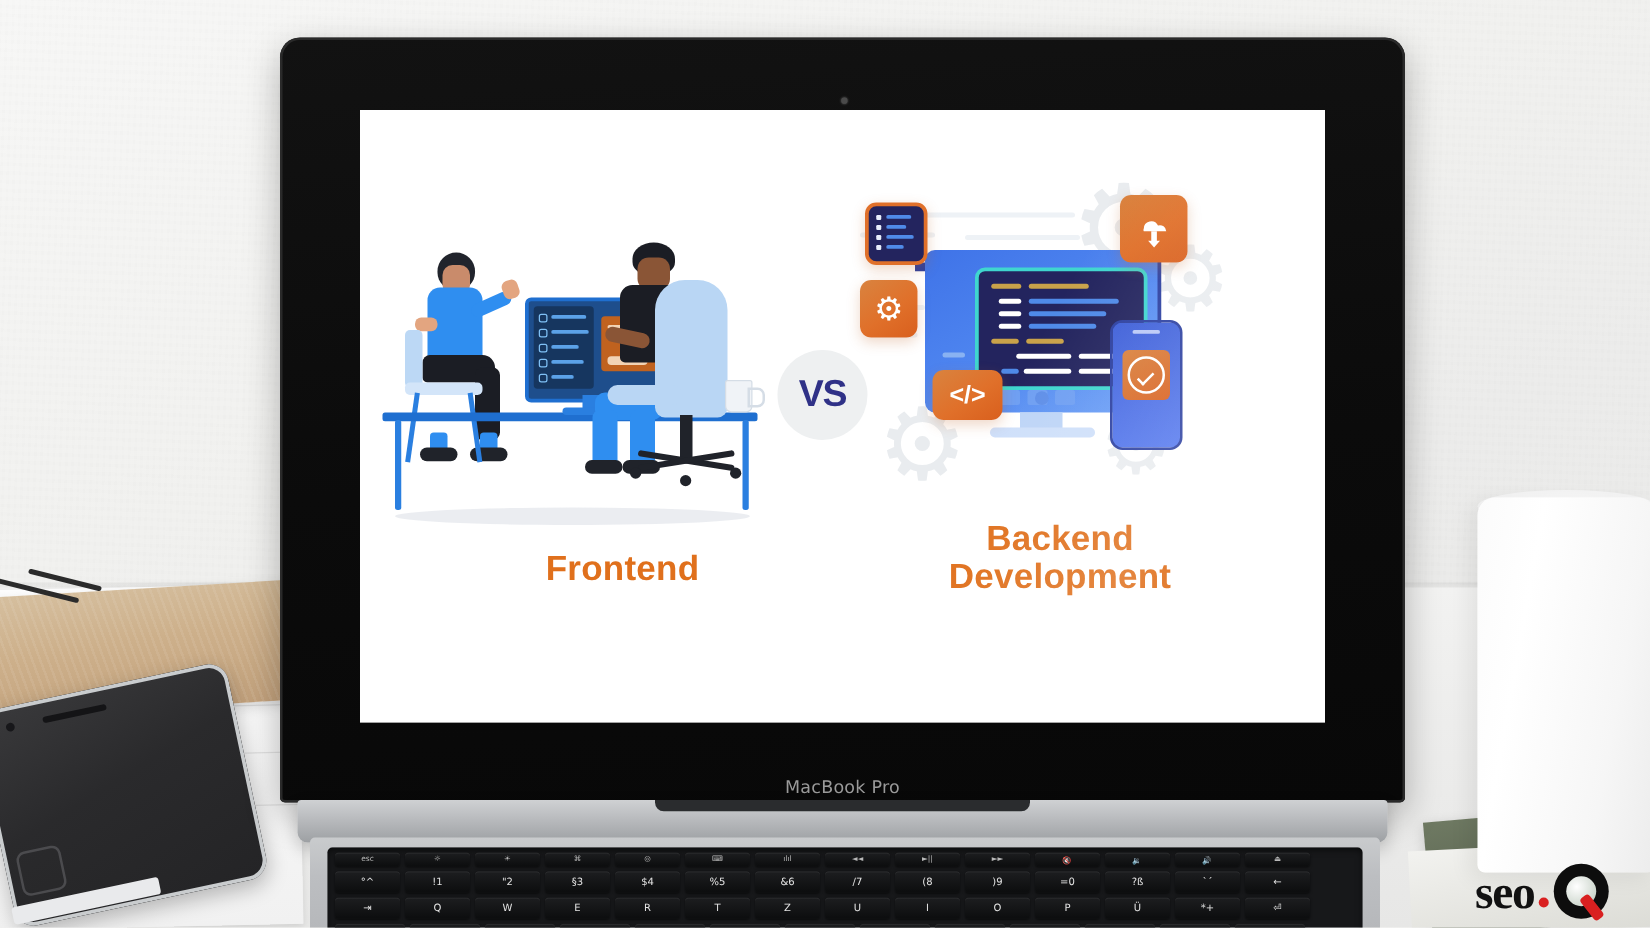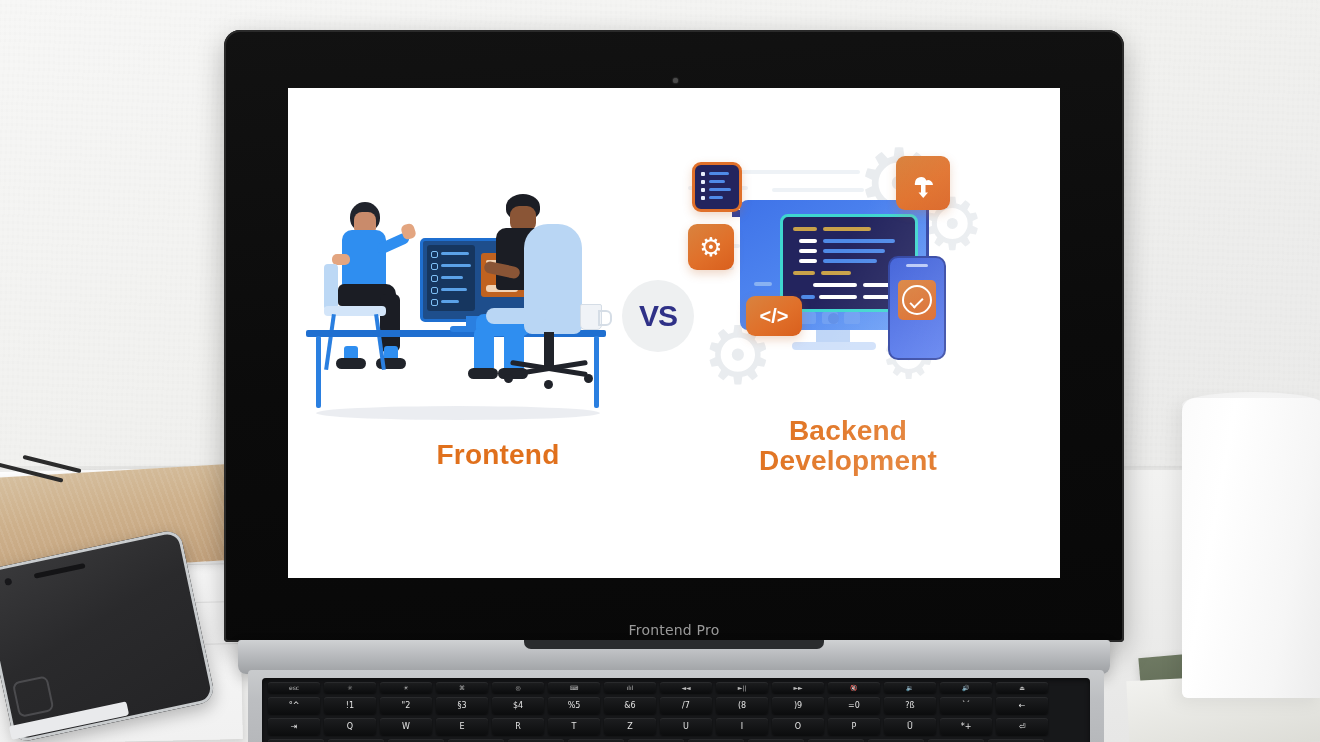--- a/index.html
+++ b/index.html
@@ -197,21 +197,21 @@
 
   <div class="mags"></div>
   <div class="mags2"></div>
   <div class="candle-top"></div>
   <div class="candle"></div>
 
   <div class="laptop">
     <div class="lid-rim"></div>
     <div class="lid">
       <div class="webcam"></div>
-      <div class="bezel-name">Frontend Pro</div>
+      <div class="bezel-name">MacBook Pro</div>
 
       <div class="screen">
         <div class="slide">
 
           <div class="illus-left">
             <div class="shadow-ell" style="left:18px;top:238px;width:284px;height:14px;"></div>
 
             <div class="person">
               <div style="position:absolute;left:52px;top:34px;width:30px;height:30px;background:#21242c;border-radius:50% 50% 46% 46%;"></div>
               <div style="position:absolute;left:56px;top:44px;width:22px;height:24px;background:#c98b6b;border-radius:8px;"></div>
@@ -439,14 +439,23 @@
           <div class="key " style="width: 56px; height: 17px;">J</div>
           <div class="key " style="width: 56px; height: 17px;">K</div>
           <div class="key " style="width: 56px; height: 17px;">L</div>
           <div class="key " style="width: 56px; height: 17px;">Ö</div>
           <div class="key " style="width: 56px; height: 17px;">Ä</div>
           <div class="key " style="width: 56px; height: 17px;">'#</div>
         </div>
       </div>
   </div>
 
+  <div class="watermark">
+    <span class="wm-seo">seo</span>
+    <span class="wm-dot"></span>
+    <span class="wm-glass">
+      <span class="wm-ring"></span>
+      <span class="wm-lens"></span>
+      <span class="wm-handle"></span>
+    </span>
+  </div>
 
 </div>
 
 </body></html>

